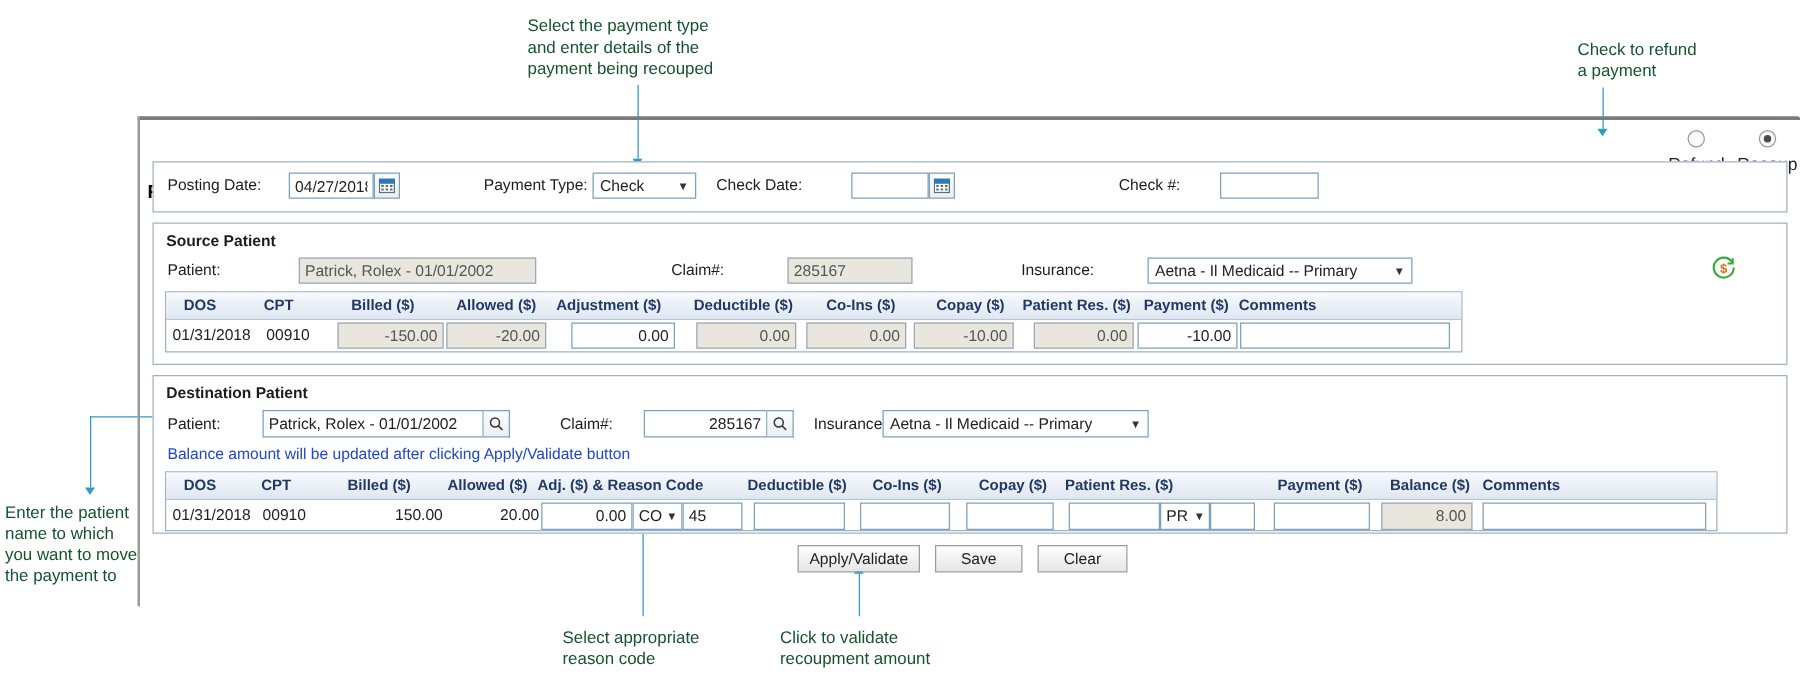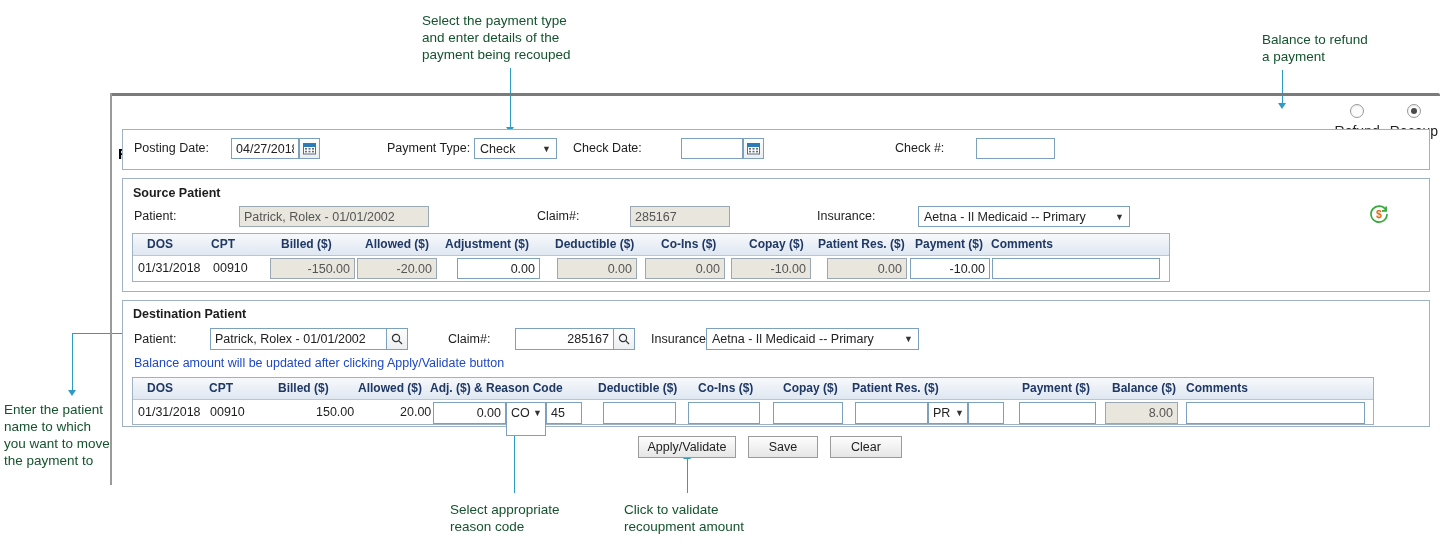--- a/index.html
+++ b/index.html
@@ -73,21 +73,21 @@
 
 <div class="anno" id="anno1" style="left:422px;top:12px;width:190px;">
     <div>Select the payment type</div>
     <div>and enter details of the</div>
     <div>payment being recouped</div>
   </div>
 <div class="leader v" style="left:510px;top:68px;height:59px;"></div>
 <div class="arrow" style="left:506px;top:127px;"></div>
 
 <div class="anno" id="anno2" style="left:1262px;top:31px;width:150px;">
-    <div>Balance to refund</div>
+    <div>Check to refund</div>
     <div>a payment</div>
   </div>
 <div class="leader v" style="left:1282px;top:70px;height:33px;"></div>
 <div class="arrow" style="left:1278px;top:103px;"></div>
 
 <div class="anno" id="anno3" style="left:4px;top:401px;width:125px;">
     <div>Enter the patient</div>
     <div>name to which</div>
     <div>you want to move</div>
     <div>the payment to</div>
@@ -269,25 +269,25 @@
         <span class="th" style="left:979px;">Balance ($)</span>
         <span class="th" style="left:1053px;">Comments</span>
       </div>
       <div class="grow" style="height:24px;">
         <span class="td" style="left:5px;top:2px;">01/31/2018</span>
         <span class="td" style="left:77px;top:2px;">00910</span>
         <span class="td" style="left:183px;top:2px;">150.00</span>
         <span class="td" style="left:267px;top:2px;">20.00</span>
 
         <input class="fld tall num" style="position: absolute; left: 300px; top: 2px; width: 73px;" value="0.00">
-        <div class="sel" style="position:absolute;left:373px;top:2px;width:40px;height:34px;line-height:21px;padding:0 14px 0 4px;">
+        <div class="sel" style="position:absolute;left:373px;top:2px;width:40px;height:22px;line-height:21px;padding:0 14px 0 4px;">
           <span>CO</span>
           <span class="caret" style="right:3px;line-height:21px;">▼</span>
         </div>
-        <input class="fld tall" style="position: absolute; left: 413px; top: 2px; width: 36px;" value="45">
+        <input class="fld tall" style="position: absolute; left: 413px; top: 2px; width: 48px;" value="45">
 
         <input class="fld tall num" style="position: absolute; left: 470px; top: 2px; width: 73px;" value="">
         <input class="fld tall num" style="position: absolute; left: 555px; top: 2px; width: 72px;" value="">
         <input class="fld tall num" style="position: absolute; left: 640px; top: 2px; width: 70px;" value="">
 
         <input class="fld tall num" style="position: absolute; left: 722px; top: 2px; width: 73px;" value="">
         <div class="sel" style="position:absolute;left:795px;top:2px;width:40px;height:22px;line-height:21px;padding:0 14px 0 4px;">
           <span>PR</span>
           <span class="caret" style="right:3px;line-height:21px;">▼</span>
         </div>

